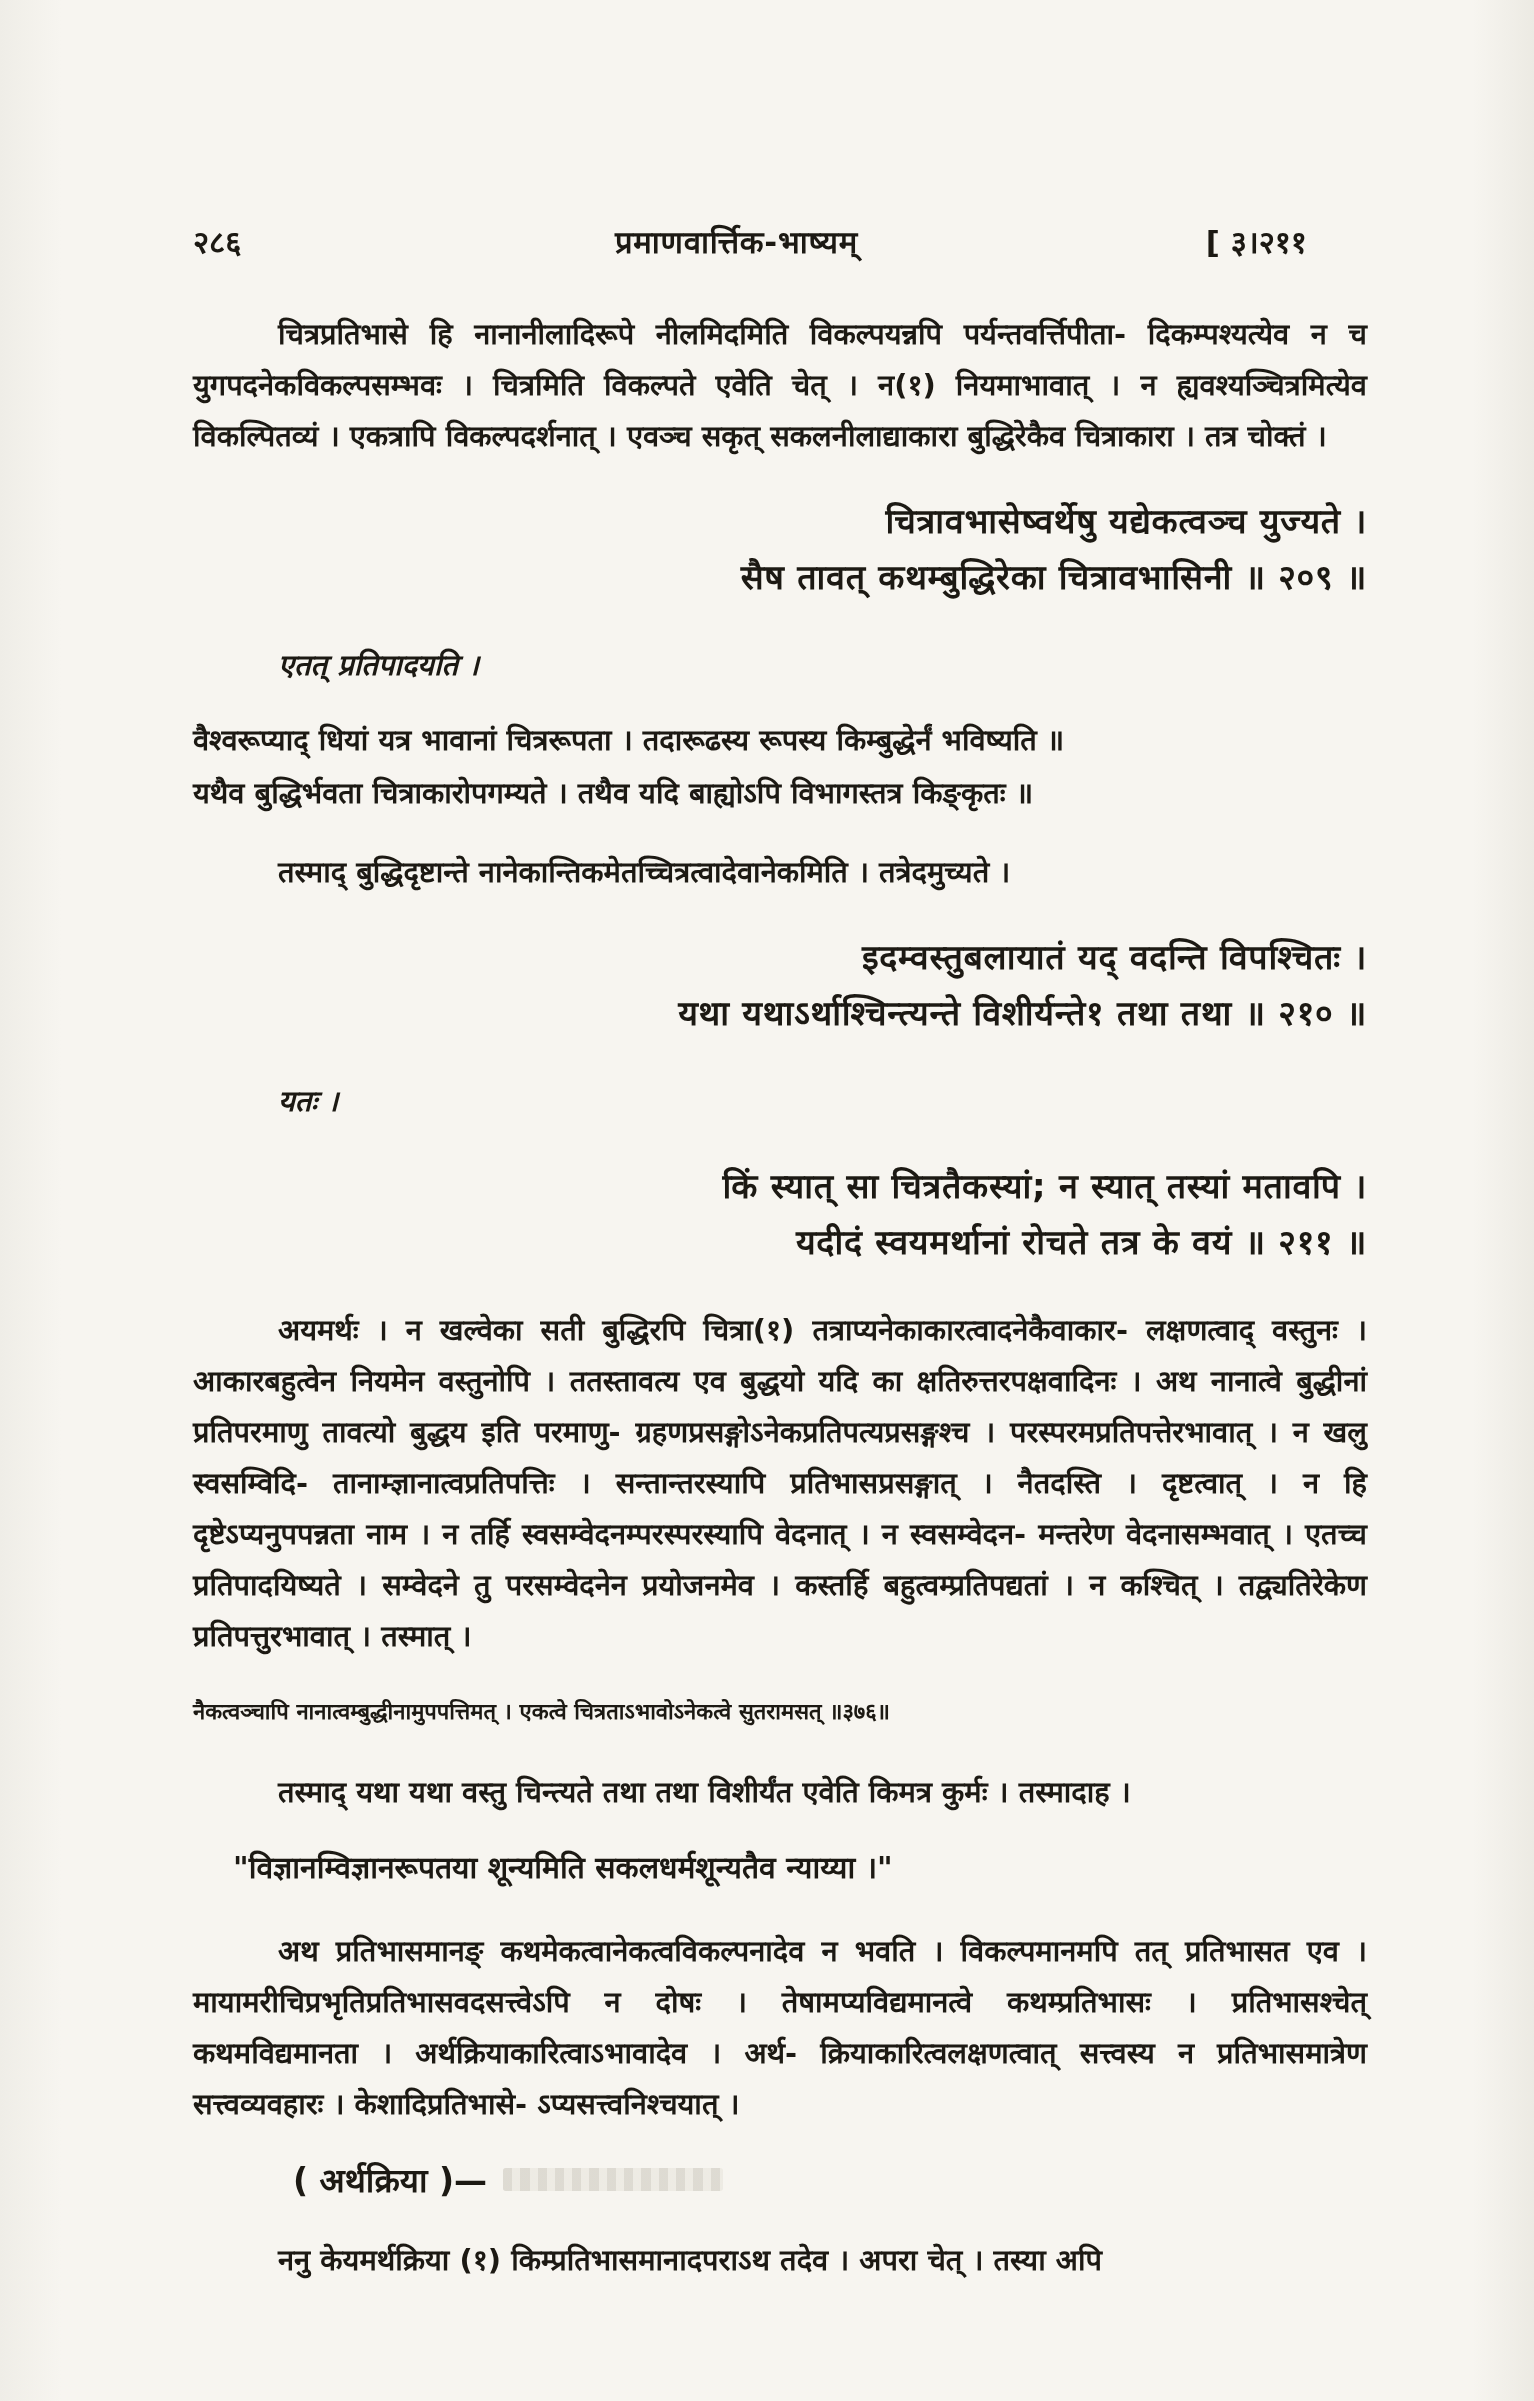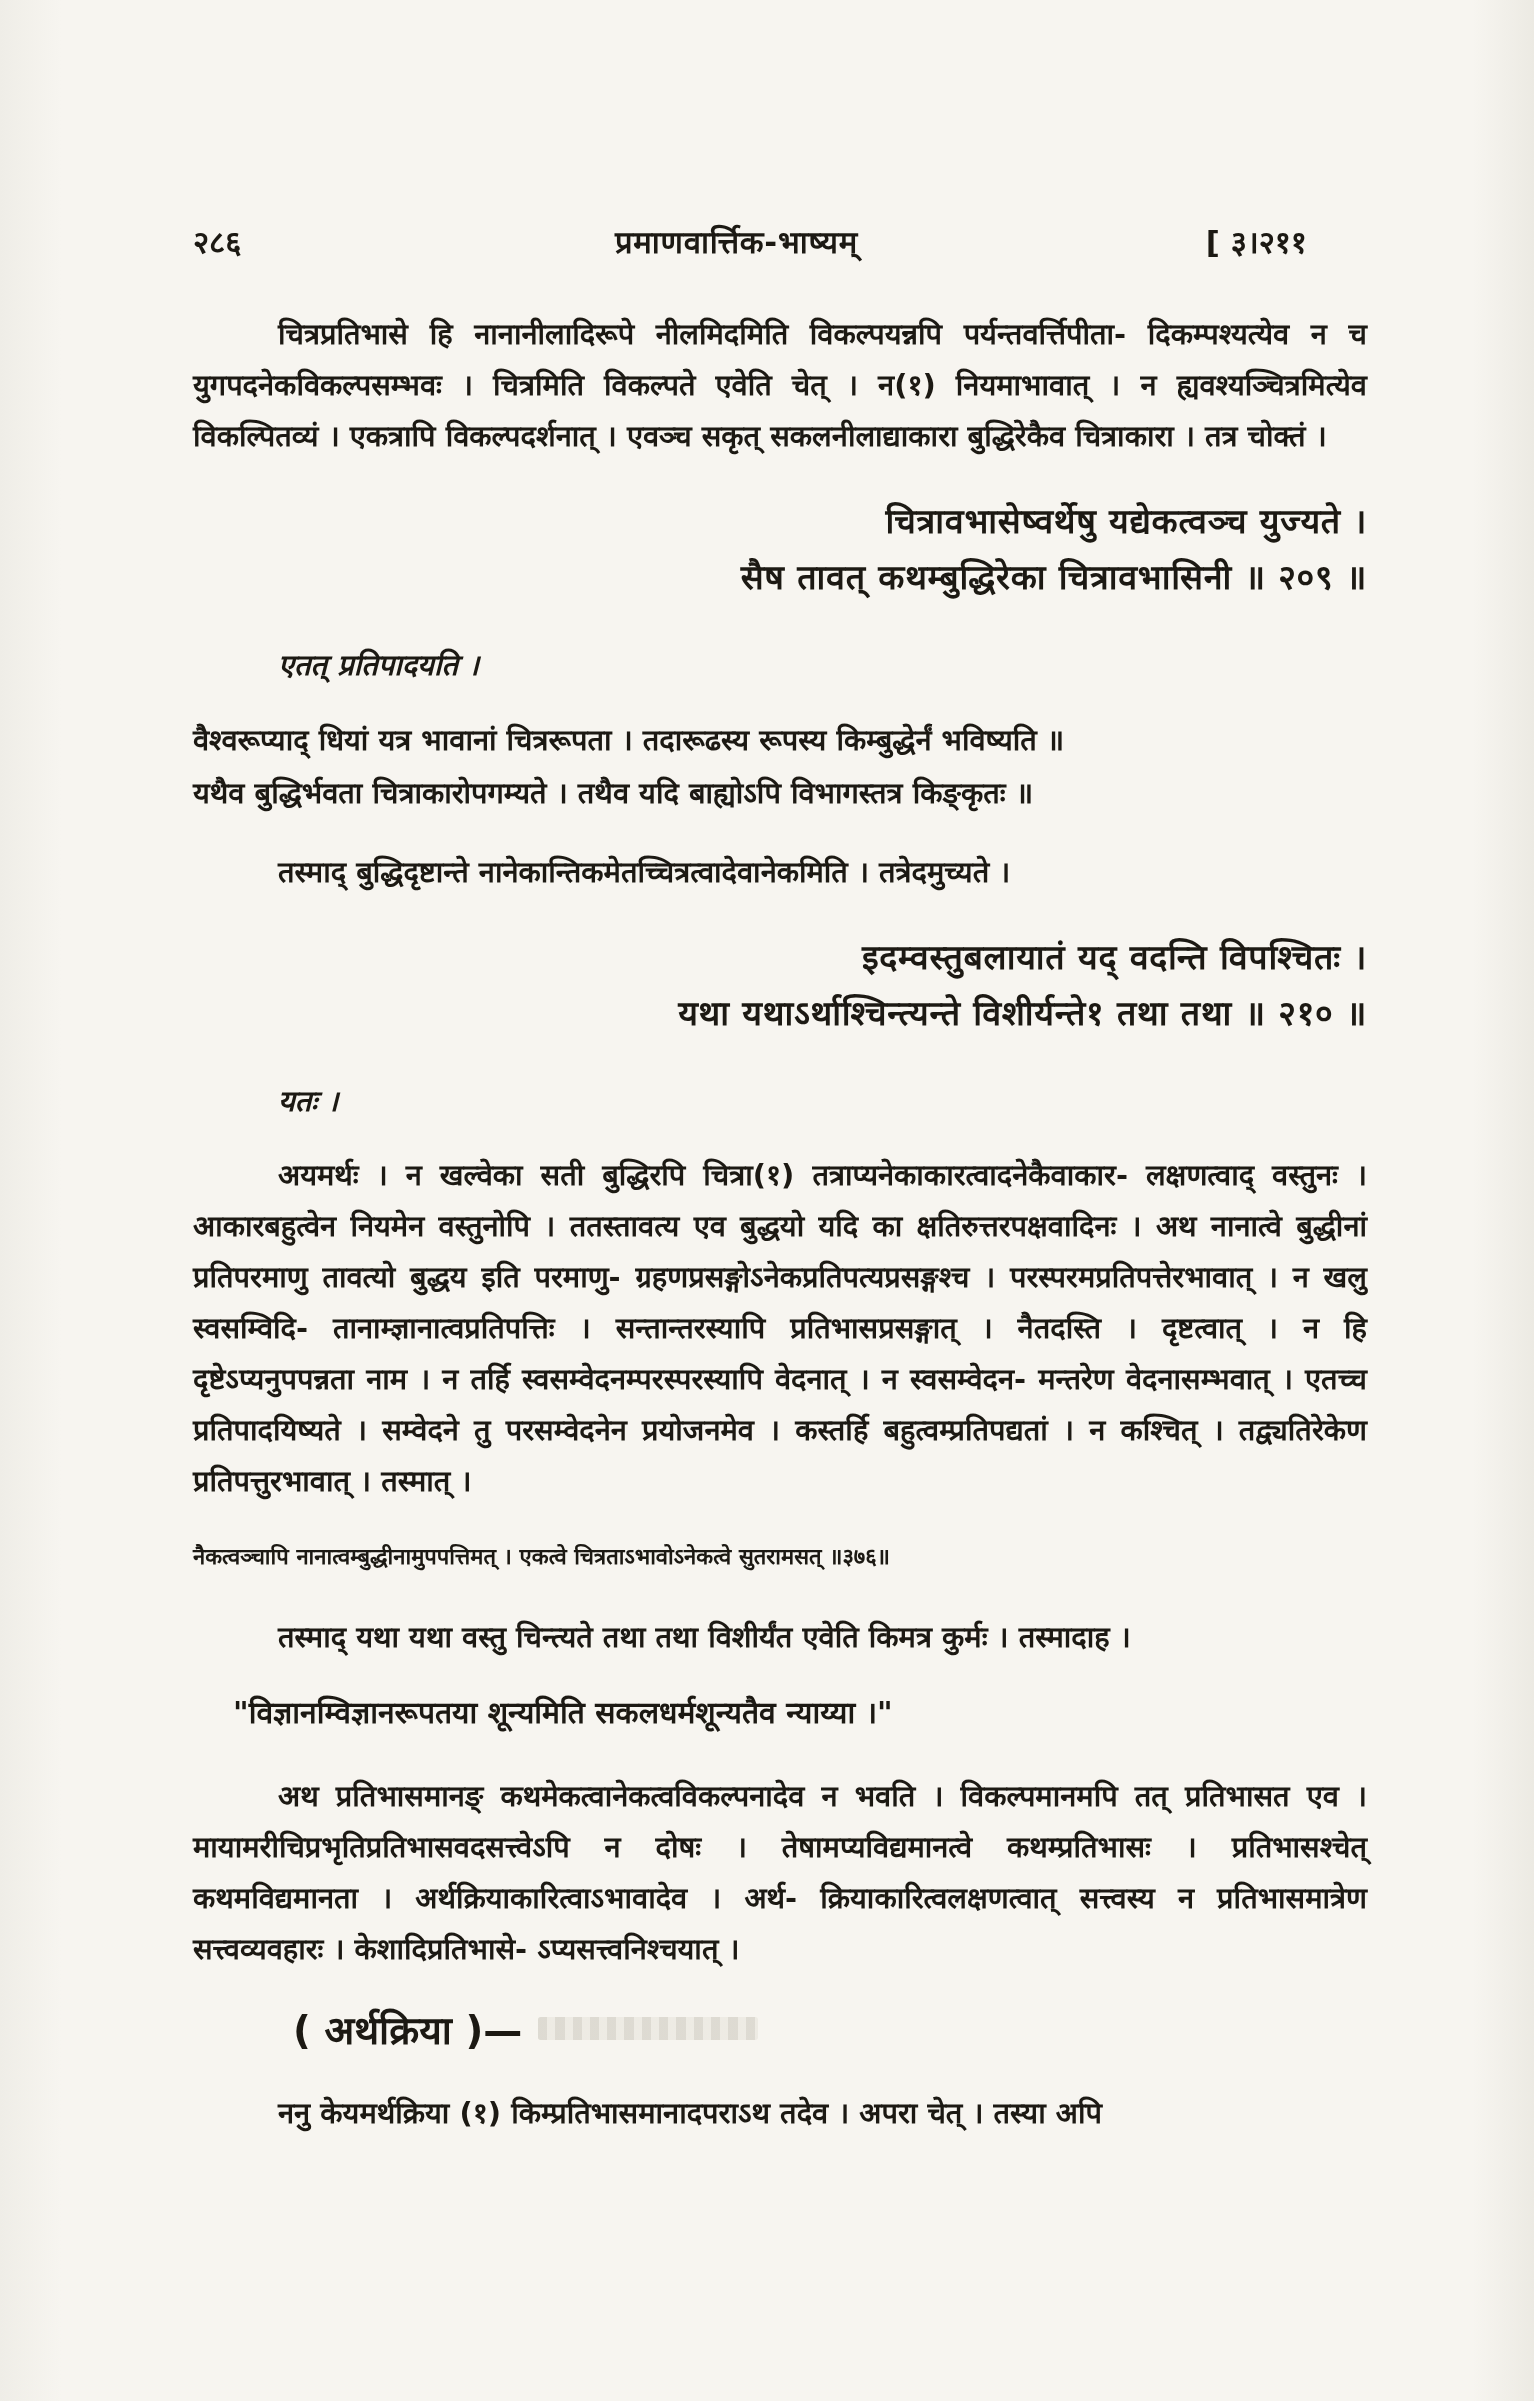--- a/index.html
+++ b/index.html
@@ -48,21 +48,21 @@
   }
   .inlineverse{
     font-size:22px;line-height:53px;font-weight:bold;
     margin:13.3px 0 29px 0;text-align:justify;
   }
   .blockquote{
     font-size:30px;line-height:53px;font-weight:bold;
     margin:6.7px 0 32px 40px;
   }
   .sectionhead{
-    font-size:39px;font-weight:bold;
+    font-size:33px;font-weight:bold;
     margin:27px 0 33px 100px;
     display:flex;align-items:center;gap:16px;
   }
   .smudge{
     display:inline-block;width:220px;height:23px;border-radius:2.7px;
     background:repeating-linear-gradient(90deg,#c9c5ba 0 9.3px,#e6e3da 9.3px 17.3px);
     opacity:.55;
   }
   .fnrule{
     width:354px;height:2.7px;background:#24201a;
@@ -102,20 +102,24 @@
 
     <p class="para indent">तस्माद् बुद्धिदृष्टान्ते नानेकान्तिकमेतच्चित्रत्वादेवानेकमिति ।  तत्रेदमुच्यते ।</p>
 
     <div class="verse">
       <div>इदम्वस्तुबलायातं यद् वदन्ति विपश्चितः ।</div>
       <div>यथा यथाऽर्थाश्चिन्त्यन्ते विशीर्यन्ते१ तथा तथा ॥ २१० ॥</div>
     </div>
 
     <p class="lead-line">यतः ।</p>
 
+    <div class="verse">
+      <div>किं स्यात् सा चित्रतैकस्यां; न स्यात् तस्यां मतावपि ।</div>
+      <div>यदीदं स्वयमर्थानां रोचते तत्र के वयं ॥ २११ ॥</div>
+    </div>
 
     <p class="para indent">अयमर्थः ।  न खल्वेका सती बुद्धिरपि चित्रा(१) तत्राप्यनेकाकारत्वादनेकैवाकार- लक्षणत्वाद् वस्तुनः ।  आकारबहुत्वेन नियमेन वस्तुनोपि ।  ततस्तावत्य एव बुद्धयो यदि का क्षतिरुत्तरपक्षवादिनः ।  अथ नानात्वे बुद्धीनां प्रतिपरमाणु तावत्यो बुद्धय इति परमाणु- ग्रहणप्रसङ्गोऽनेकप्रतिपत्यप्रसङ्गश्च ।  परस्परमप्रतिपत्तेरभावात् ।  न खलु स्वसम्विदि- तानाम्ज्ञानात्वप्रतिपत्तिः ।  सन्तान्तरस्यापि प्रतिभासप्रसङ्गात् ।  नैतदस्ति ।  दृष्टत्वात् । न हि दृष्टेऽप्यनुपपन्नता नाम ।  न तर्हि स्वसम्वेदनम्परस्परस्यापि वेदनात् ।  न स्वसम्वेदन- मन्तरेण वेदनासम्भवात् ।  एतच्च प्रतिपादयिष्यते ।  सम्वेदने तु परसम्वेदनेन प्रयोजनमेव । कस्तर्हि बहुत्वम्प्रतिपद्यतां ।  न कश्चित् ।  तद्व्यतिरेकेण प्रतिपत्तुरभावात् ।  तस्मात् ।</p>
 
     <p class="inlineverse">नैकत्वञ्चापि नानात्वम्बुद्धीनामुपपत्तिमत् ।  एकत्वे चित्रताऽभावोऽनेकत्वे सुतरामसत् ॥३७६॥</p>
 
     <p class="para indent">तस्माद् यथा यथा वस्तु चिन्त्यते तथा तथा विशीर्यंत एवेति किमत्र कुर्मः ।  तस्मादाह ।</p>
 
     <p class="blockquote">"विज्ञानम्विज्ञानरूपतया शून्यमिति सकलधर्मशून्यतैव न्याय्या ।"</p>
 
     <p class="para indent">अथ प्रतिभासमानङ् कथमेकत्वानेकत्वविकल्पनादेव न भवति ।  विकल्पमानमपि तत् प्रतिभासत एव ।  मायामरीचिप्रभृतिप्रतिभासवदसत्त्वेऽपि न दोषः ।  तेषामप्यविद्यमानत्वे कथम्प्रतिभासः ।  प्रतिभासश्चेत् कथमविद्यमानता ।  अर्थक्रियाकारित्वाऽभावादेव ।  अर्थ- क्रियाकारित्वलक्षणत्वात् सत्त्वस्य न प्रतिभासमात्रेण सत्त्वव्यवहारः ।  केशादिप्रतिभासे- ऽप्यसत्त्वनिश्चयात् ।</p>

